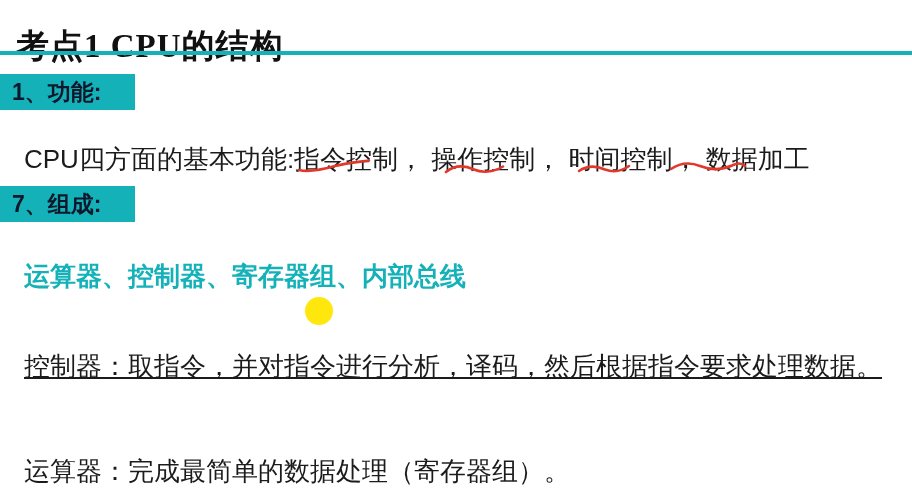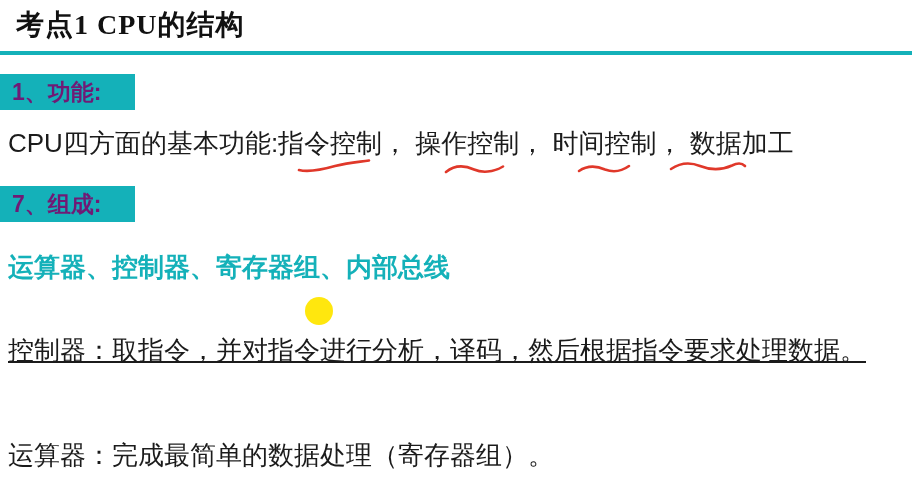--- a/index.html
+++ b/index.html
@@ -11,58 +11,58 @@
   html,body{margin:0;padding:0;background:#fff;}
   .slide{
     position:relative;
     width:912px;height:491px;
     background:#ffffff;
     overflow:hidden;
     font-family:"Liberation Sans","DejaVu Sans",sans-serif;
     color:var(--ink);
   }
   .slide-title{
-    position:absolute;left:16px;top:6px;margin:0;
+    position:absolute;left:16px;top:24px;margin:0;
     font-family:"Liberation Serif","DejaVu Serif",serif;
     font-weight:bold;
-    font-size:28px;
+    font-size:33px;
     letter-spacing:1px;
     color:#111;
     white-space:nowrap;
   }
   .title-rule{
     position:absolute;left:0;top:51px;
     width:912px;height:4px;
     background:var(--teal);
   }
   .label-box{
     position:absolute;left:0;
     background:var(--teal);
-    color:#701a75;
+    color:#0f172a;
     font-weight:bold;
     font-size:23px;
     line-height:36px;
     height:36px;
     padding:0 34px 16px 12px;
     white-space:nowrap;
     box-sizing:border-box;
     text-align:right;
   }
   .label-box.first{top:74px;}
   .label-box.second{top:186px;}
   .body-line{
-    position:absolute;left:8px;margin:0;
+    position:absolute;left:8px;margin:16px;
     font-size:26px;
     line-height:32px;
     white-space:nowrap;
     color:var(--ink);
   }
   .functions-line{top:127px;}
   .components-line{
-    top:251px;
+    top:244px;
     color:var(--teal);
     font-weight:600;
   }
   .controller-line{top:334px;text-decoration:underline;}
   .alu-line{top:439px;}
   .squiggle{
     position:absolute;
     color:var(--red);
   }
   .squiggle svg{display:block;}

